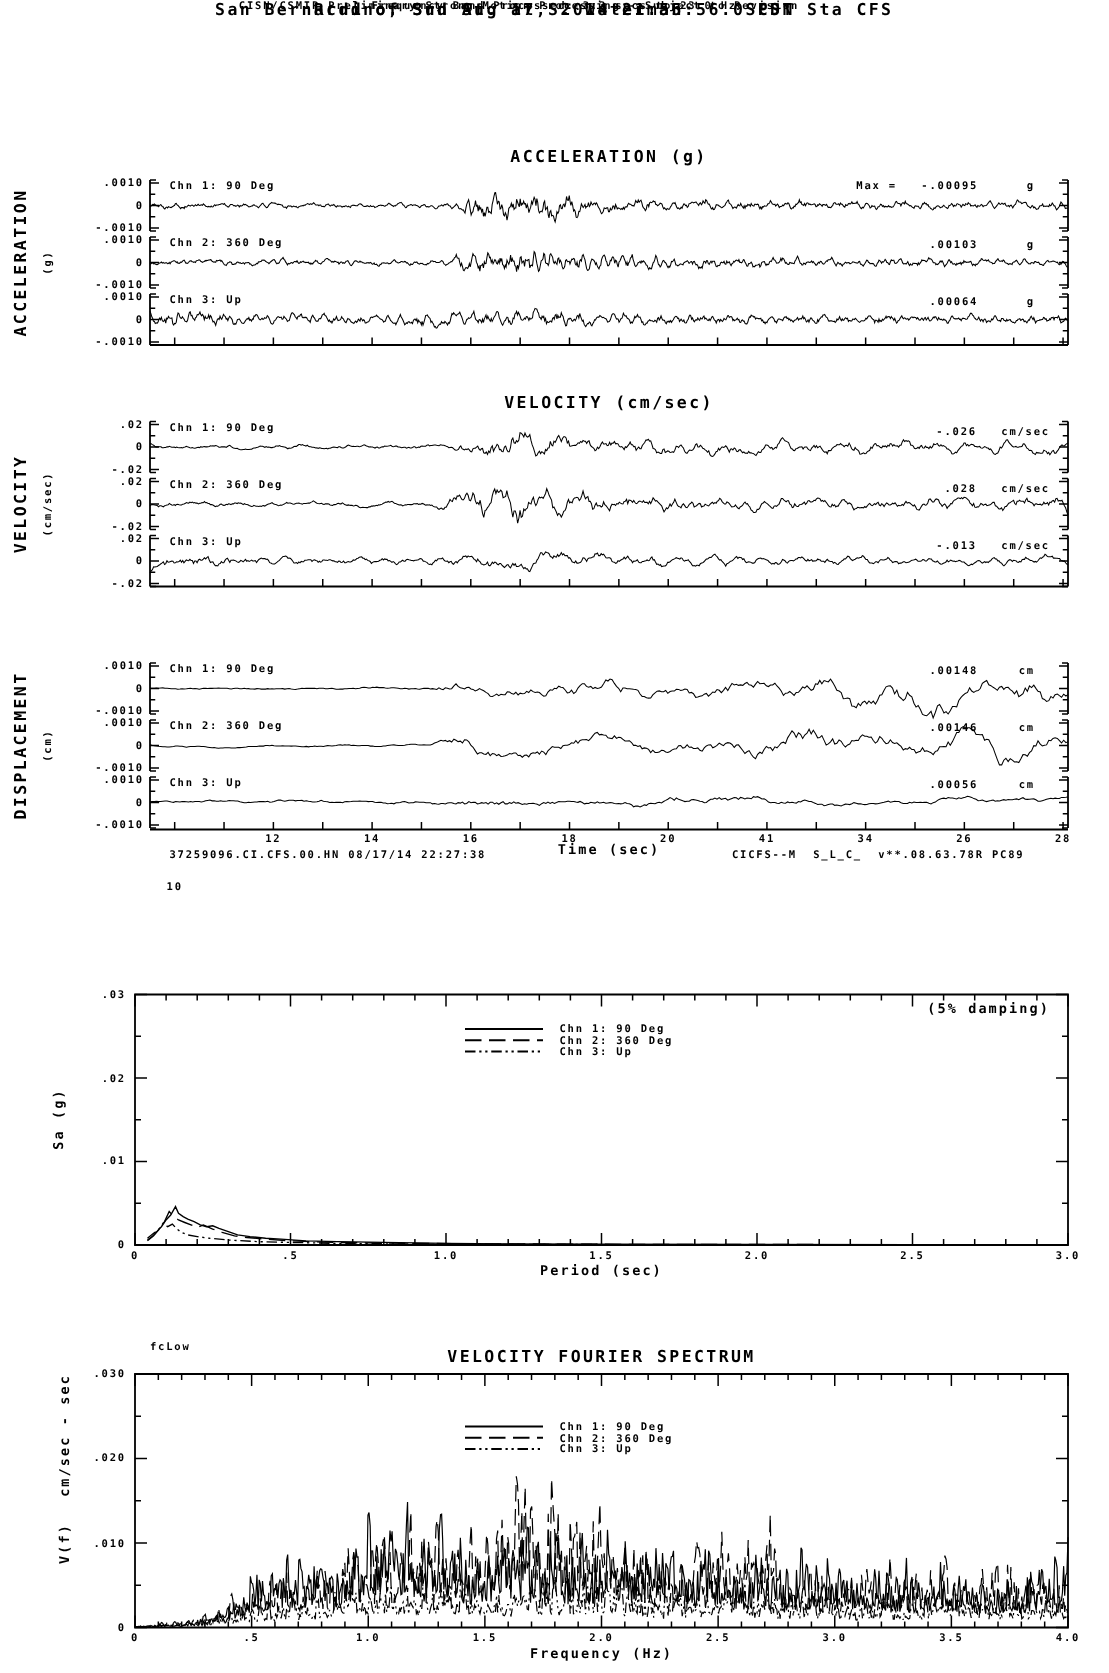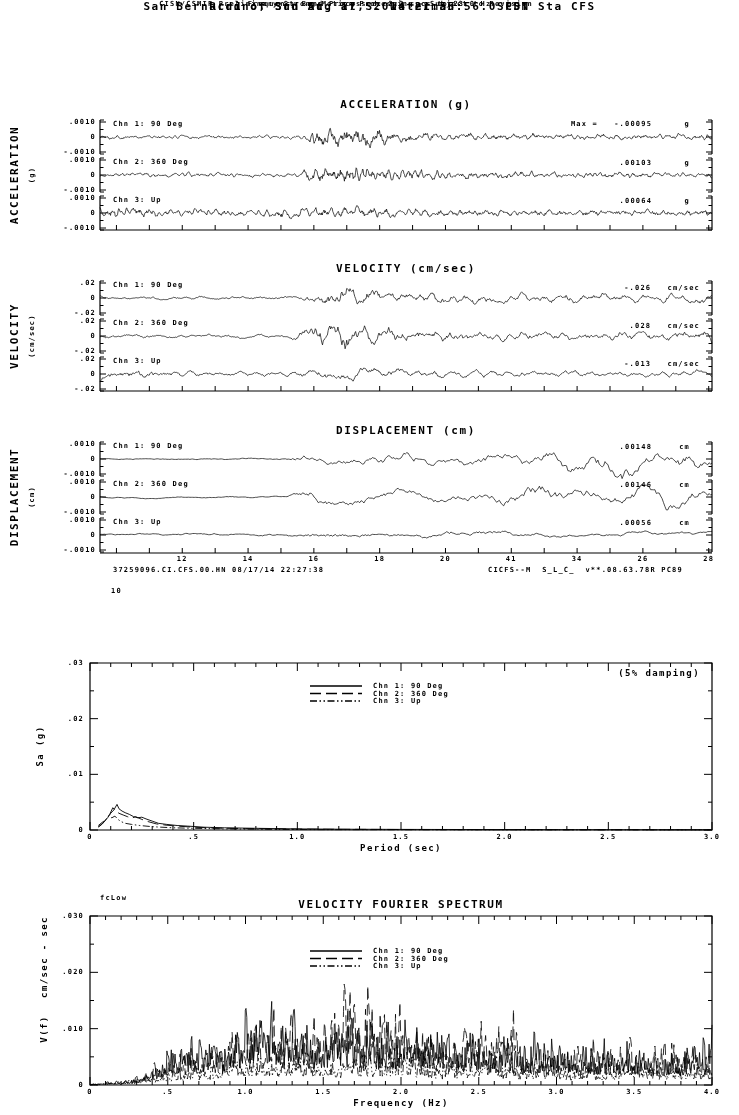--- a/index.html
+++ b/index.html
@@ -420,21 +420,20 @@
       <path d="M90.0 1084.6 L90.7 1084.8 L91.5 1084.6 L92.2 1084.4 L92.9 1084.5 L93.7 1084.4 L94.4 1084.4 L95.1 1084.4 L95.9 1084.5 L96.6 1084.6 L97.3 1084.6 L98.1 1084.2 L98.8 1084.4 L99.5 1084.6 L100.3 1084.0 L101.0 1084.2 L101.7 1084.4 L102.5 1084.3 L103.2 1083.6 L103.9 1084.1 L104.7 1084.2 L105.4 1084.2 L106.1 1084.4 L106.9 1083.9 L107.6 1084.4 L108.3 1083.9 L109.0 1083.8 L109.8 1083.5 L110.5 1083.1 L111.2 1083.8 L112.0 1083.8 L112.7 1083.6 L113.4 1083.2 L114.2 1083.6 L114.9 1084.0 L115.6 1083.0 L116.4 1082.8 L117.1 1082.9 L117.8 1082.3 L118.6 1082.0 L119.3 1082.4 L120.0 1082.5 L120.8 1084.1 L121.5 1083.7 L122.2 1083.8 L123.0 1083.2 L123.7 1083.4 L124.4 1082.6 L125.2 1083.9 L125.9 1082.6 L126.6 1083.4 L127.4 1083.4 L128.1 1082.8 L128.8 1083.2 L129.6 1082.8 L130.3 1082.8 L131.0 1082.7 L131.8 1083.6 L132.5 1083.3 L133.2 1081.8 L134.0 1082.0 L134.7 1083.7 L135.4 1081.7 L136.2 1080.0 L136.9 1080.0 L137.6 1080.5 L138.4 1082.9 L139.1 1081.4 L139.8 1081.8 L140.6 1083.1 L141.3 1081.9 L142.0 1082.1 L142.7 1081.6 L143.5 1078.8 L144.2 1077.3 L144.9 1076.6 L145.7 1079.7 L146.4 1082.7 L147.1 1080.2 L147.9 1081.8 L148.6 1079.7 L149.3 1080.0 L150.1 1081.9 L150.8 1081.2 L151.5 1079.1 L152.3 1081.4 L153.0 1079.3 L153.7 1078.3 L154.5 1078.3 L155.2 1082.5 L155.9 1080.4 L156.7 1080.1 L157.4 1081.2 L158.1 1080.1 L158.9 1081.2 L159.6 1081.0 L160.3 1079.1 L161.1 1080.9 L161.8 1075.7 L162.5 1074.3 L163.3 1081.0 L164.0 1078.5 L164.7 1078.9 L165.5 1080.6 L166.2 1081.0 L166.9 1076.5 L167.7 1074.0 L168.4 1073.4 L169.1 1075.2 L169.9 1080.0 L170.6 1080.2 L171.3 1081.4 L172.1 1077.6 L172.8 1072.3 L173.5 1069.7 L174.3 1073.2 L175.0 1076.5 L175.7 1077.8 L176.4 1080.1 L177.2 1079.1 L177.9 1079.5 L178.6 1069.2 L179.4 1070.4 L180.1 1072.1 L180.8 1080.6 L181.6 1077.4 L182.3 1079.4 L183.0 1080.4 L183.8 1075.6 L184.5 1078.4 L185.2 1076.3 L186.0 1071.9 L186.7 1074.8 L187.4 1079.0 L188.2 1074.9 L188.9 1071.5 L189.6 1076.7 L190.4 1079.8 L191.1 1071.9 L191.8 1073.0 L192.6 1078.1 L193.3 1071.8 L194.0 1062.9 L194.8 1063.7 L195.5 1062.7 L196.2 1069.5 L197.0 1068.0 L197.7 1073.6 L198.4 1073.4 L199.2 1080.0 L199.9 1076.0 L200.6 1078.3 L201.4 1075.3 L202.1 1064.5 L202.8 1072.6 L203.6 1074.0 L204.3 1077.2 L205.0 1071.8 L205.8 1076.9 L206.5 1076.5 L207.2 1078.9 L208.0 1078.9 L208.7 1076.5 L209.4 1077.0 L210.2 1079.5 L210.9 1066.2 L211.6 1068.0 L212.3 1066.7 L213.1 1078.7 L213.8 1077.2 L214.5 1076.3 L215.3 1075.9 L216.0 1075.4 L216.7 1074.9 L217.5 1076.1 L218.2 1078.2 L218.9 1077.0 L219.7 1073.3 L220.4 1075.9 L221.1 1077.8 L221.9 1076.6 L222.6 1072.0 L223.3 1061.3 L224.1 1068.9 L224.8 1073.4 L225.5 1069.8 L226.3 1073.1 L227.0 1070.8 L227.7 1074.0 L228.5 1075.2 L229.2 1075.4 L229.9 1062.6 L230.7 1064.9 L231.4 1068.6 L232.1 1072.3 L232.9 1062.7 L233.6 1057.4 L234.3 1062.0 L235.1 1066.6 L235.8 1066.6 L236.5 1068.6 L237.3 1061.8 L238.0 1076.1 L238.7 1071.9 L239.5 1071.4 L240.2 1073.7 L240.9 1075.1 L241.7 1068.8 L242.4 1074.7 L243.1 1070.5 L243.9 1075.8 L244.6 1074.5 L245.3 1075.8 L246.0 1067.2 L246.8 1066.5 L247.5 1067.9 L248.2 1072.6 L249.0 1076.3 L249.7 1072.8 L250.4 1070.9 L251.2 1066.8 L251.9 1075.7 L252.6 1072.7 L253.4 1062.3 L254.1 1067.8 L254.8 1068.2 L255.6 1069.6 L256.3 1075.5 L257.0 1062.1 L257.8 1074.6 L258.5 1071.0 L259.2 1072.8 L260.0 1063.3 L260.7 1058.1 L261.4 1071.3 L262.2 1073.9 L262.9 1065.1 L263.6 1068.6 L264.4 1075.4 L265.1 1073.8 L265.8 1075.5 L266.6 1071.7 L267.3 1075.0 L268.0 1069.8 L268.8 1068.1 L269.5 1075.7 L270.2 1071.6 L271.0 1070.4 L271.7 1063.6 L272.4 1076.2 L273.2 1069.5 L273.9 1068.4 L274.6 1070.1 L275.4 1071.6 L276.1 1066.8 L276.8 1067.3 L277.6 1075.7 L278.3 1074.3 L279.0 1077.2 L279.8 1072.5 L280.5 1069.7 L281.2 1072.6 L281.9 1057.3 L282.7 1051.9 L283.4 1048.4 L284.1 1058.9 L284.9 1071.6 L285.6 1075.5 L286.3 1075.5 L287.1 1071.9 L287.8 1069.7 L288.5 1062.6 L289.3 1074.7 L290.0 1071.8 L290.7 1075.6 L291.5 1070.3 L292.2 1073.3 L292.9 1062.1 L293.7 1058.2 L294.4 1061.4 L295.1 1071.3 L295.9 1067.9 L296.6 1070.2 L297.3 1066.4 L298.1 1069.3 L298.8 1063.5 L299.5 1056.2 L300.3 1057.1 L301.0 1073.0 L301.7 1070.8 L302.5 1074.6 L303.2 1077.3 L303.9 1074.0 L304.7 1068.3 L305.4 1073.2 L306.1 1076.1 L306.9 1055.9 L307.6 1053.5 L308.3 1054.8 L309.1 1057.4 L309.8 1063.0 L310.5 1062.9 L311.3 1073.8 L312.0 1067.1 L312.7 1075.8 L313.5 1075.5 L314.2 1062.5 L314.9 1075.7 L315.6 1074.6 L316.4 1070.1 L317.1 1072.0 L317.8 1067.3 L318.6 1067.3 L319.3 1073.6 L320.0 1075.8 L320.8 1071.9 L321.5 1072.9 L322.2 1073.7 L323.0 1075.9 L323.7 1076.5 L324.4 1074.7 L325.2 1069.9 L325.9 1071.4 L326.6 1072.8 L327.4 1074.5 L328.1 1076.4 L328.8 1074.7 L329.6 1070.3 L330.3 1074.6 L331.0 1063.5 L331.8 1074.9 L332.5 1063.4 L333.2 1071.4 L334.0 1073.7 L334.7 1071.4 L335.4 1076.7 L336.2 1077.2 L336.9 1076.2 L337.6 1073.6 L338.4 1069.7 L339.1 1069.7 L339.8 1070.6 L340.6 1077.7 L341.3 1073.8 L342.0 1066.7 L342.8 1062.6 L343.5 1067.6 L344.2 1065.9 L345.0 1070.7 L345.7 1067.6 L346.4 1066.9 L347.2 1069.7 L347.9 1068.5 L348.6 1064.7 L349.3 1064.1 L350.1 1068.7 L350.8 1066.6 L351.5 1072.7 L352.3 1073.2 L353.0 1060.8 L353.7 1058.9 L354.5 1062.5 L355.2 1059.7 L355.9 1058.4 L356.7 1060.2 L357.4 1067.0 L358.1 1074.4 L358.9 1076.4 L359.6 1066.5 L360.3 1077.3 L361.1 1076.1 L361.8 1063.0 L362.5 1060.8 L363.3 1069.1 L364.0 1070.9 L364.7 1055.4 L365.5 1055.8 L366.2 1057.3 L366.9 1074.2 L367.7 1076.3 L368.4 1060.0 L369.1 1058.1 L369.9 1052.8 L370.6 1058.9 L371.3 1065.8 L372.1 1073.7 L372.8 1076.8 L373.5 1074.0 L374.3 1073.8 L375.0 1071.1 L375.7 1071.1 L376.5 1064.9 L377.2 1050.1 L377.9 1050.8 L378.7 1050.0 L379.4 1058.5 L380.1 1075.8 L380.9 1069.6 L381.6 1058.5 L382.3 1076.2 L383.1 1073.4 L383.8 1073.6 L384.5 1074.2 L385.2 1065.9 L386.0 1070.5 L386.7 1075.3 L387.4 1066.7 L388.2 1071.2 L388.9 1054.4 L389.6 1065.2 L390.4 1076.1 L391.1 1056.5 L391.8 1057.6 L392.6 1074.3 L393.3 1062.0 L394.0 1057.1 L394.8 1058.8 L395.5 1075.3 L396.2 1072.3 L397.0 1061.3 L397.7 1062.8 L398.4 1074.6 L399.2 1063.4 L399.9 1053.7 L400.6 1055.0 L401.4 1074.6 L402.1 1075.1 L402.8 1074.4 L403.6 1060.8 L404.3 1054.7 L405.0 1060.6 L405.8 1061.1 L406.5 1060.7 L407.2 1073.5 L408.0 1074.8 L408.7 1071.8 L409.4 1058.4 L410.2 1074.4 L410.9 1069.6 L411.6 1056.9 L412.4 1061.2 L413.1 1057.0 L413.8 1058.4 L414.6 1058.1 L415.3 1066.2 L416.0 1076.4 L416.8 1077.6 L417.5 1067.4 L418.2 1063.6 L418.9 1065.3 L419.7 1071.0 L420.4 1074.6 L421.1 1065.1 L421.9 1073.9 L422.6 1075.2 L423.3 1060.9 L424.1 1074.3 L424.8 1075.6 L425.5 1058.5 L426.3 1074.8 L427.0 1074.9 L427.7 1064.6 L428.5 1077.0 L429.2 1078.2 L429.9 1065.1 L430.7 1077.6 L431.4 1078.4 L432.1 1073.8 L432.9 1063.2 L433.6 1059.3 L434.3 1075.7 L435.1 1071.9 L435.8 1078.4 L436.5 1065.5 L437.3 1072.0 L438.0 1069.1 L438.7 1073.6 L439.5 1070.4 L440.2 1072.4 L440.9 1077.1 L441.7 1074.7 L442.4 1079.1 L443.1 1063.3 L443.9 1065.0 L444.6 1064.6 L445.3 1077.9 L446.1 1068.3 L446.8 1074.4 L447.5 1074.8 L448.3 1075.2 L449.0 1064.9 L449.7 1068.0 L450.5 1063.3 L451.2 1067.2 L451.9 1067.3 L452.7 1067.6 L453.4 1064.4 L454.1 1067.4 L454.8 1077.5 L455.6 1073.2 L456.3 1066.8 L457.0 1078.5 L457.8 1071.7 L458.5 1073.0 L459.2 1071.8 L460.0 1071.4 L460.7 1072.0 L461.4 1076.2 L462.2 1073.5 L462.9 1065.0 L463.6 1073.5 L464.4 1072.8 L465.1 1066.0 L465.8 1063.4 L466.6 1072.8 L467.3 1078.0 L468.0 1074.9 L468.8 1075.6 L469.5 1074.6 L470.2 1074.9 L471.0 1062.6 L471.7 1066.7 L472.4 1074.6 L473.2 1075.3 L473.9 1077.4 L474.6 1075.8 L475.4 1072.4 L476.1 1073.0 L476.8 1069.5 L477.6 1071.1 L478.3 1069.6 L479.0 1075.7 L479.8 1072.3 L480.5 1071.7 L481.2 1070.0 L482.0 1073.1 L482.7 1069.0 L483.4 1061.2 L484.2 1069.2 L484.9 1068.2 L485.6 1066.0 L486.4 1060.2 L487.1 1069.3 L487.8 1074.9 L488.5 1067.8 L489.3 1074.1 L490.0 1064.0 L490.7 1065.6 L491.5 1064.8 L492.2 1069.3 L492.9 1063.4 L493.7 1062.7 L494.4 1069.2 L495.1 1063.7 L495.9 1065.6 L496.6 1055.4 L497.3 1069.9 L498.1 1076.7 L498.8 1070.6 L499.5 1075.5 L500.3 1077.6 L501.0 1073.9 L501.7 1077.0 L502.5 1067.9 L503.2 1078.5 L503.9 1073.9 L504.7 1075.3 L505.4 1063.6 L506.1 1078.0 L506.9 1072.7 L507.6 1069.6 L508.3 1072.6 L509.1 1067.4 L509.8 1073.1 L510.5 1065.1 L511.3 1057.3 L512.0 1069.1 L512.7 1069.2 L513.5 1072.0 L514.2 1075.9 L514.9 1068.1 L515.7 1075.5 L516.4 1066.0 L517.1 1071.8 L517.9 1072.9 L518.6 1079.1 L519.3 1073.2 L520.1 1079.2 L520.8 1069.1 L521.5 1073.5 L522.2 1072.7 L523.0 1074.9 L523.7 1063.9 L524.4 1073.3 L525.2 1070.3 L525.9 1076.3 L526.6 1079.0 L527.4 1071.3 L528.1 1064.8 L528.8 1077.5 L529.6 1071.1 L530.3 1069.7 L531.0 1069.9 L531.8 1076.5 L532.5 1076.1 L533.2 1079.2 L534.0 1068.8 L534.7 1064.4 L535.4 1070.9 L536.2 1079.0 L536.9 1069.0 L537.6 1075.0 L538.4 1077.4 L539.1 1071.1 L539.8 1066.2 L540.6 1067.5 L541.3 1065.0 L542.0 1063.4 L542.8 1066.6 L543.5 1065.8 L544.2 1074.8 L545.0 1079.3 L545.7 1075.3 L546.4 1077.7 L547.2 1072.3 L547.9 1074.2 L548.6 1074.4 L549.4 1071.7 L550.1 1065.5 L550.8 1064.4 L551.6 1072.3 L552.3 1073.7 L553.0 1076.3 L553.8 1075.2 L554.5 1075.6 L555.2 1076.3 L556.0 1075.1 L556.7 1069.9 L557.4 1077.6 L558.1 1073.3 L558.9 1072.1 L559.6 1077.8 L560.3 1080.1 L561.1 1075.2 L561.8 1074.3 L562.5 1074.6 L563.3 1077.3 L564.0 1074.7 L564.7 1072.7 L565.5 1069.7 L566.2 1079.6 L566.9 1076.2 L567.7 1073.5 L568.4 1074.2 L569.1 1078.5 L569.9 1074.0 L570.6 1079.9 L571.3 1080.2 L572.1 1077.2 L572.8 1077.7 L573.5 1072.8 L574.3 1071.1 L575.0 1079.2 L575.7 1077.0 L576.5 1070.3 L577.2 1069.3 L577.9 1070.2 L578.7 1076.8 L579.4 1078.9 L580.1 1072.4 L580.9 1078.5 L581.6 1073.9 L582.3 1080.1 L583.1 1072.8 L583.8 1078.7 L584.5 1078.3 L585.3 1071.0 L586.0 1065.7 L586.7 1077.9 L587.5 1076.5 L588.2 1065.5 L588.9 1072.1 L589.7 1069.5 L590.4 1073.4 L591.1 1067.5 L591.8 1070.8 L592.6 1069.5 L593.3 1072.7 L594.0 1072.4 L594.8 1070.1 L595.5 1079.5 L596.2 1079.5 L597.0 1071.6 L597.7 1078.7 L598.4 1076.8 L599.2 1077.6 L599.9 1078.8 L600.6 1077.6 L601.4 1077.6 L602.1 1079.9 L602.8 1074.9 L603.6 1078.1 L604.3 1077.9 L605.0 1078.9 L605.8 1079.3 L606.5 1078.8 L607.2 1072.8 L608.0 1072.2 L608.7 1060.6 L609.4 1064.9 L610.2 1068.9 L610.9 1074.9 L611.6 1074.2 L612.4 1078.9 L613.1 1078.5 L613.8 1076.5 L614.6 1079.6 L615.3 1076.0 L616.0 1077.4 L616.8 1065.4 L617.5 1066.2 L618.2 1071.1 L619.0 1079.3 L619.7 1072.6 L620.4 1071.5 L621.2 1076.9 L621.9 1073.9 L622.6 1067.8 L623.4 1068.0 L624.1 1072.4 L624.8 1075.7 L625.6 1072.5 L626.3 1073.8 L627.0 1070.0 L627.7 1072.9 L628.5 1069.5 L629.2 1071.8 L629.9 1075.9 L630.7 1072.2 L631.4 1075.0 L632.1 1071.7 L632.9 1074.3 L633.6 1077.1 L634.3 1065.7 L635.1 1074.4 L635.8 1072.6 L636.5 1074.4 L637.3 1070.4 L638.0 1063.4 L638.7 1064.5 L639.5 1077.8 L640.2 1070.4 L640.9 1071.3 L641.7 1075.1 L642.4 1074.0 L643.1 1077.8 L643.9 1075.5 L644.6 1072.4 L645.3 1072.6 L646.1 1070.6 L646.8 1075.5 L647.5 1078.6 L648.3 1074.2 L649.0 1068.2 L649.7 1074.4 L650.5 1075.3 L651.2 1072.0 L651.9 1077.3 L652.7 1078.7 L653.4 1071.4 L654.1 1069.1 L654.9 1073.6 L655.6 1071.1 L656.3 1070.7 L657.1 1075.8 L657.8 1071.4 L658.5 1073.9 L659.3 1079.4 L660.0 1074.7 L660.7 1078.2 L661.4 1075.8 L662.2 1072.5 L662.9 1071.1 L663.6 1071.0 L664.4 1076.0 L665.1 1075.9 L665.8 1076.6 L666.6 1079.7 L667.3 1076.0 L668.0 1077.7 L668.8 1074.7 L669.5 1066.0 L670.2 1062.9 L671.0 1074.0 L671.7 1072.4 L672.4 1069.1 L673.2 1077.2 L673.9 1075.7 L674.6 1077.1 L675.4 1079.1 L676.1 1071.1 L676.8 1067.8 L677.6 1073.4 L678.3 1076.2 L679.0 1076.9 L679.8 1077.1 L680.5 1072.7 L681.2 1079.2 L682.0 1078.4 L682.7 1076.5 L683.4 1070.3 L684.2 1067.6 L684.9 1066.3 L685.6 1079.0 L686.4 1077.9 L687.1 1078.2 L687.8 1073.7 L688.6 1073.7 L689.3 1074.2 L690.0 1076.6 L690.8 1074.2 L691.5 1075.9 L692.2 1075.5 L693.0 1074.4 L693.7 1078.9 L694.4 1077.0 L695.1 1071.5 L695.9 1078.0 L696.6 1072.8 L697.3 1062.7 L698.1 1074.7 L698.8 1075.8 L699.5 1070.4 L700.3 1076.0 L701.0 1079.1 L701.7 1073.5 L702.5 1078.1 L703.2 1075.0 L703.9 1076.7 L704.7 1071.9 L705.4 1071.2 L706.1 1069.4 L706.9 1069.8 L707.6 1070.6 L708.3 1076.3 L709.1 1079.1 L709.8 1078.0 L710.5 1078.4 L711.3 1076.6 L712.0 1071.6 " fill="none" stroke="#000" stroke-width="0.8" stroke-dasharray="7,2.5,1.5,2.5,1.5,2.5"></path>
     </svg>
 
   <div class="t dm ctr" style="left:0;top:50;width:739px;">San Bernardino, 3rd St. at S. Waterman     SCSN Sta CFS</div>
   <div class="t dm ctr" style="left:0;top:62;width:739px;">Rcrd of Sun Aug 17, 2014 21:55:56.0 PDT</div>
   <div class="t dms ctr" style="left:0;top:75;width:739px;">Frequency Band Processed: 3.3 secs to 23.0 Hz</div>
   <div class="t dms ctr" style="left:0;top:84;width:692px;">CISN/CSMIP Preliminary Strong Motion Processing - Subject to Revision</div>
 
   <div class="t dm ctr" style="left:100px;top:98px;width:612px;">ACCELERATION (g)</div>
   <div class="t dm ctr" style="left:100px;top:262px;width:612px;">VELOCITY (cm/sec)</div>
-  <div class="t dm ctr" style="left:100px;top:424px;width:612px;">DISPLACEMENT (cm)</div>
 
   <div class="t dm vrt" style="left:14px;top:175px;">ACCELERATION</div>
   <div class="t dms vrt" style="left:32px;top:175px;">(g)</div>
   <div class="t dm vrt" style="left:14px;top:336px;">VELOCITY</div>
   <div class="t dms vrt" style="left:32px;top:336px;">(cm/sec)</div>
   <div class="t dm vrt" style="left:14px;top:497px;">DISPLACEMENT</div>
   <div class="t dms vrt" style="left:32px;top:497px;">(cm)</div>
 
   <div class="t dms" style="left:113px;top:120px;">Chn 1: 90 Deg</div>
   <div class="t dms" style="left:113px;top:158px;">Chn 2: 360 Deg</div>
@@ -449,20 +448,21 @@
   <div class="t dms rgt" style="right:49px;top:120px;">Max =   -.00095      g</div>
   <div class="t dms rgt" style="right:49px;top:159px;">.00103      g</div>
   <div class="t dms rgt" style="right:49px;top:197px;">.00064      g</div>
   <div class="t dms rgt" style="right:39px;top:284px;">-.026   cm/sec</div>
   <div class="t dms rgt" style="right:39px;top:322px;">.028   cm/sec</div>
   <div class="t dms rgt" style="right:39px;top:360px;">-.013   cm/sec</div>
   <div class="t dms rgt" style="right:49px;top:443px;">.00148     cm</div>
   <div class="t dms rgt" style="right:49px;top:481px;">.00146     cm</div>
   <div class="t dms rgt" style="right:49px;top:519px;">.00056     cm</div>
 
+  <div class="t dmm ctr" style="left:100px;top:562px;width:612px;">Time (sec)</div>
   <div class="t dms" style="left:113px;top:566px;">37259096.CI.CFS.00.HN 08/17/14 22:27:38</div>
   <div class="t dms" style="left:488px;top:566px;">CICFS--M  S_L_C_  v**.08.63.78R PC89</div>
 
   <div class="t dmm rgt" style="right:39px;top:668px;margin-left:44px;">(5% damping)</div>
   <div class="t dmm vrt" style="left:40px;top:746px;">Sa (g)</div>
   <div class="t dmm ctr" style="left:90px;top:843px;width:622px;">Period (sec)</div>
 
   <div class="t dm ctr" style="left:90px;top:898px;width:622px;">VELOCITY FOURIER SPECTRUM</div>
   <div class="t dms" style="left:100px;top:894px;">fcLow</div>
   <div class="t dmm vrt" style="left:44px;top:957px;">cm/sec - sec</div>

